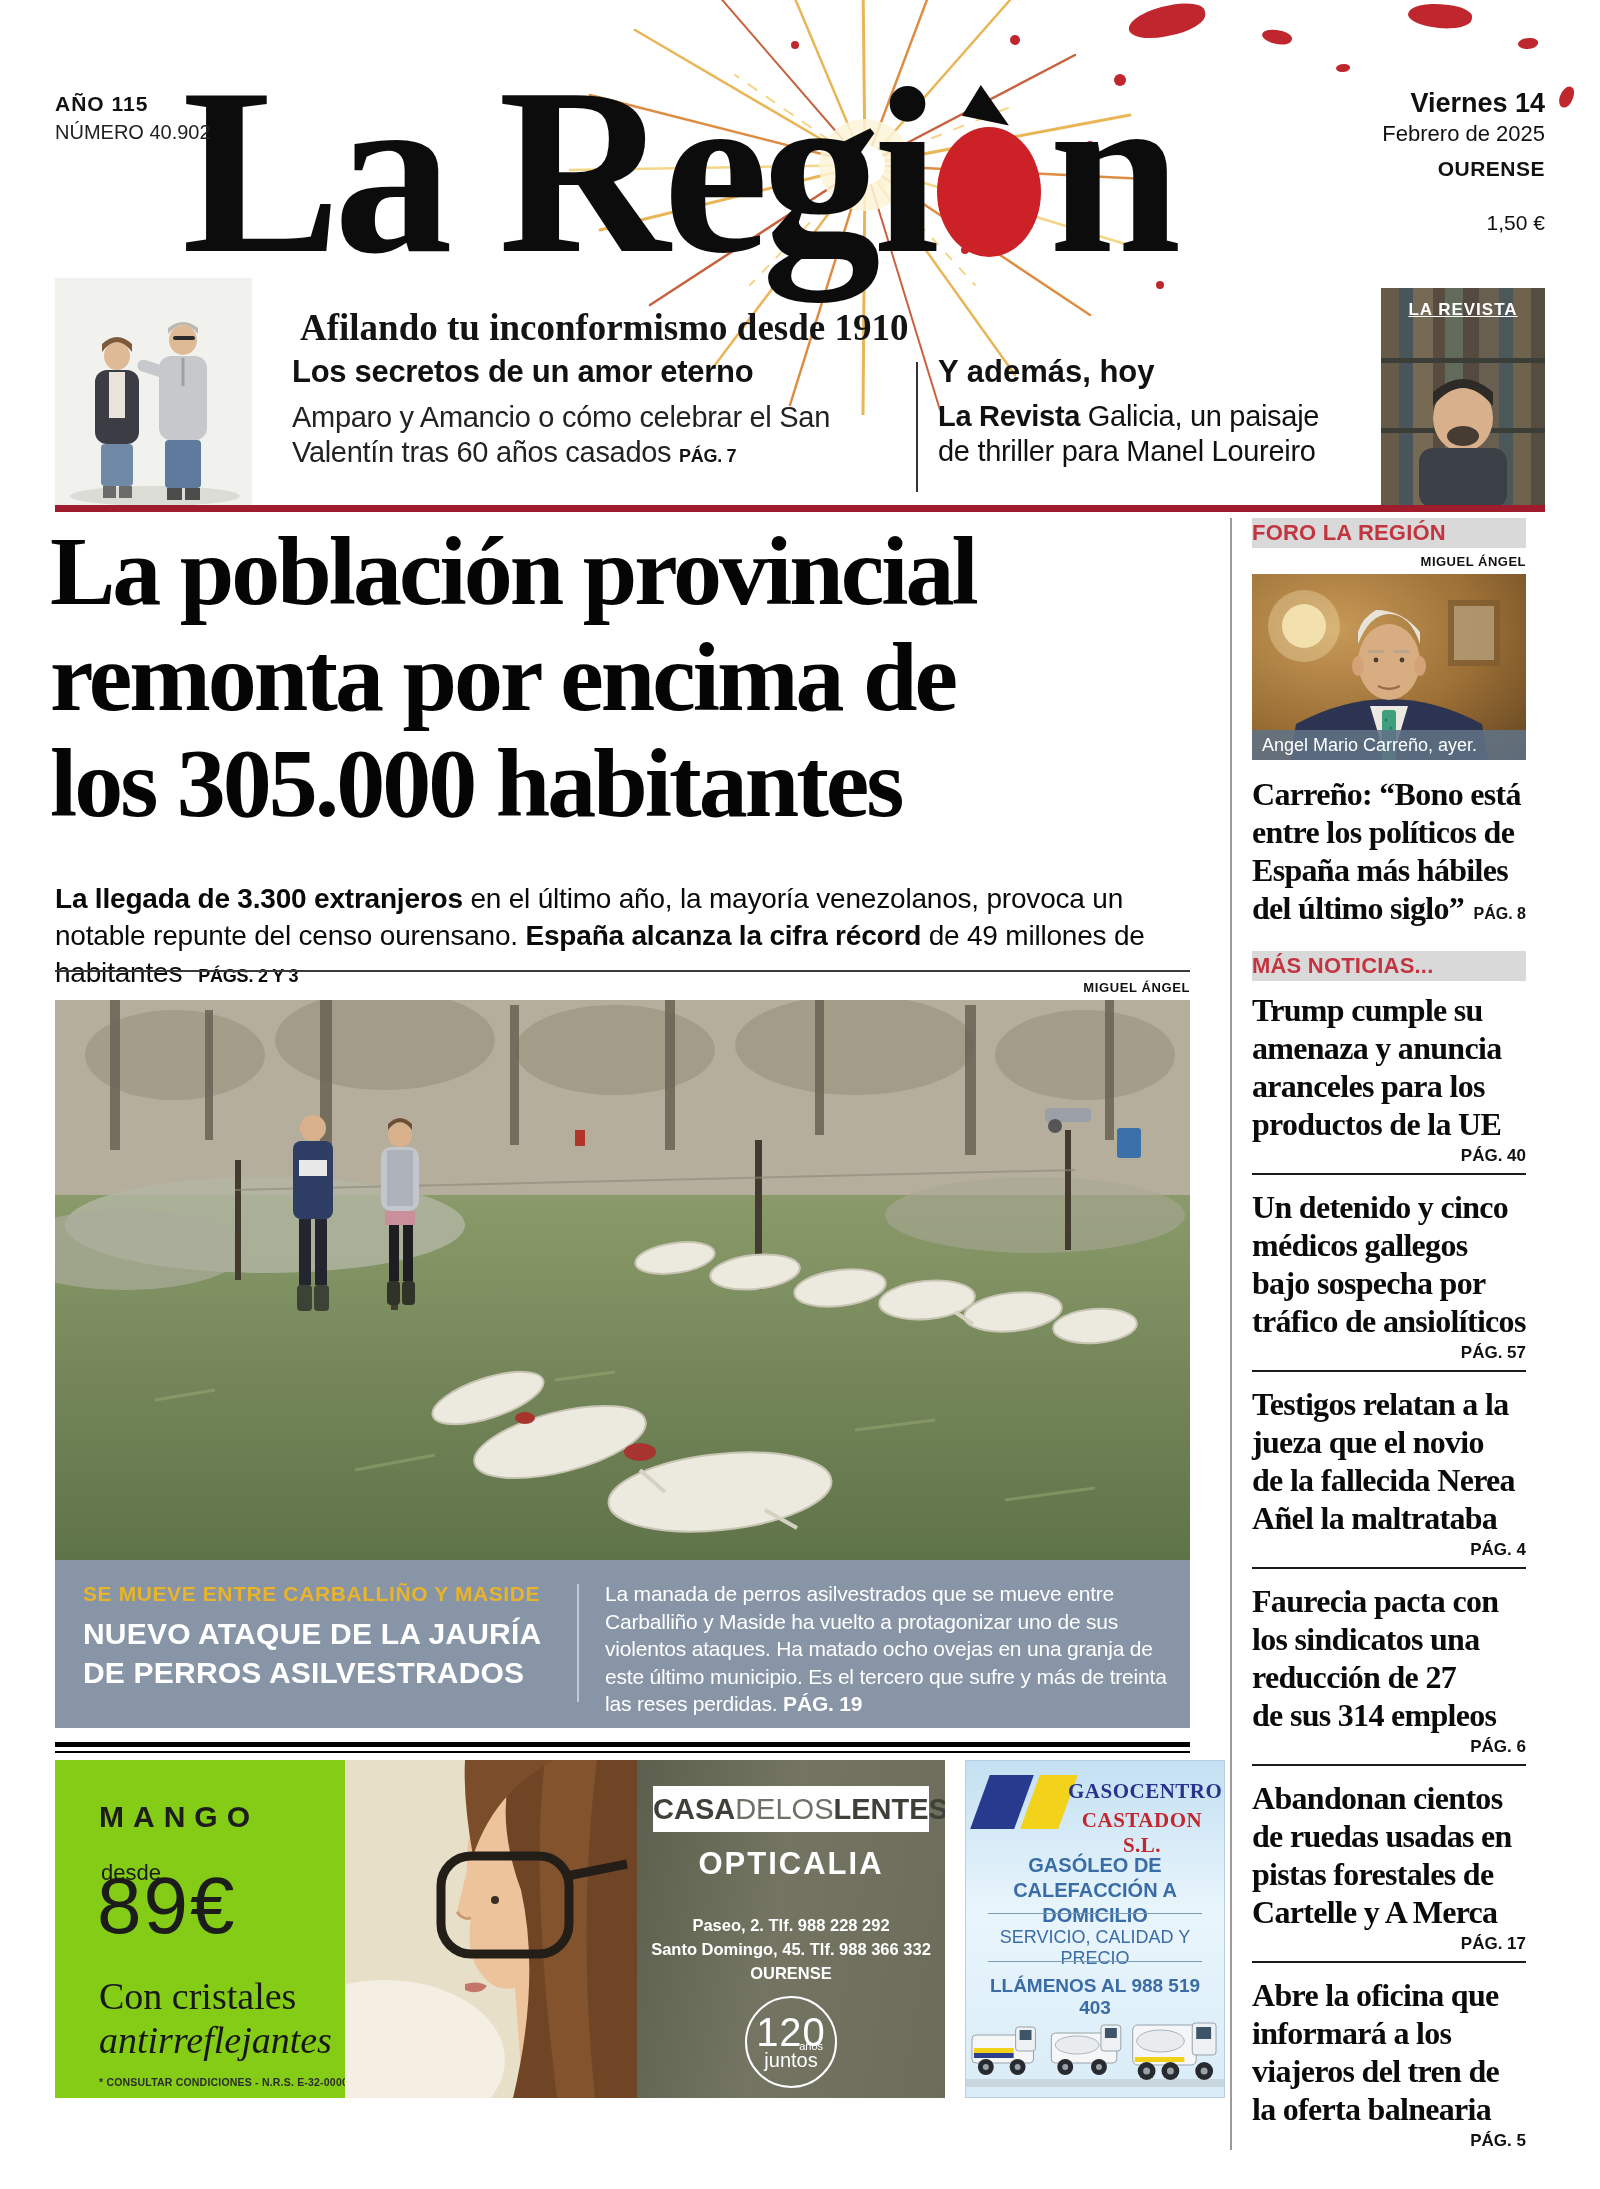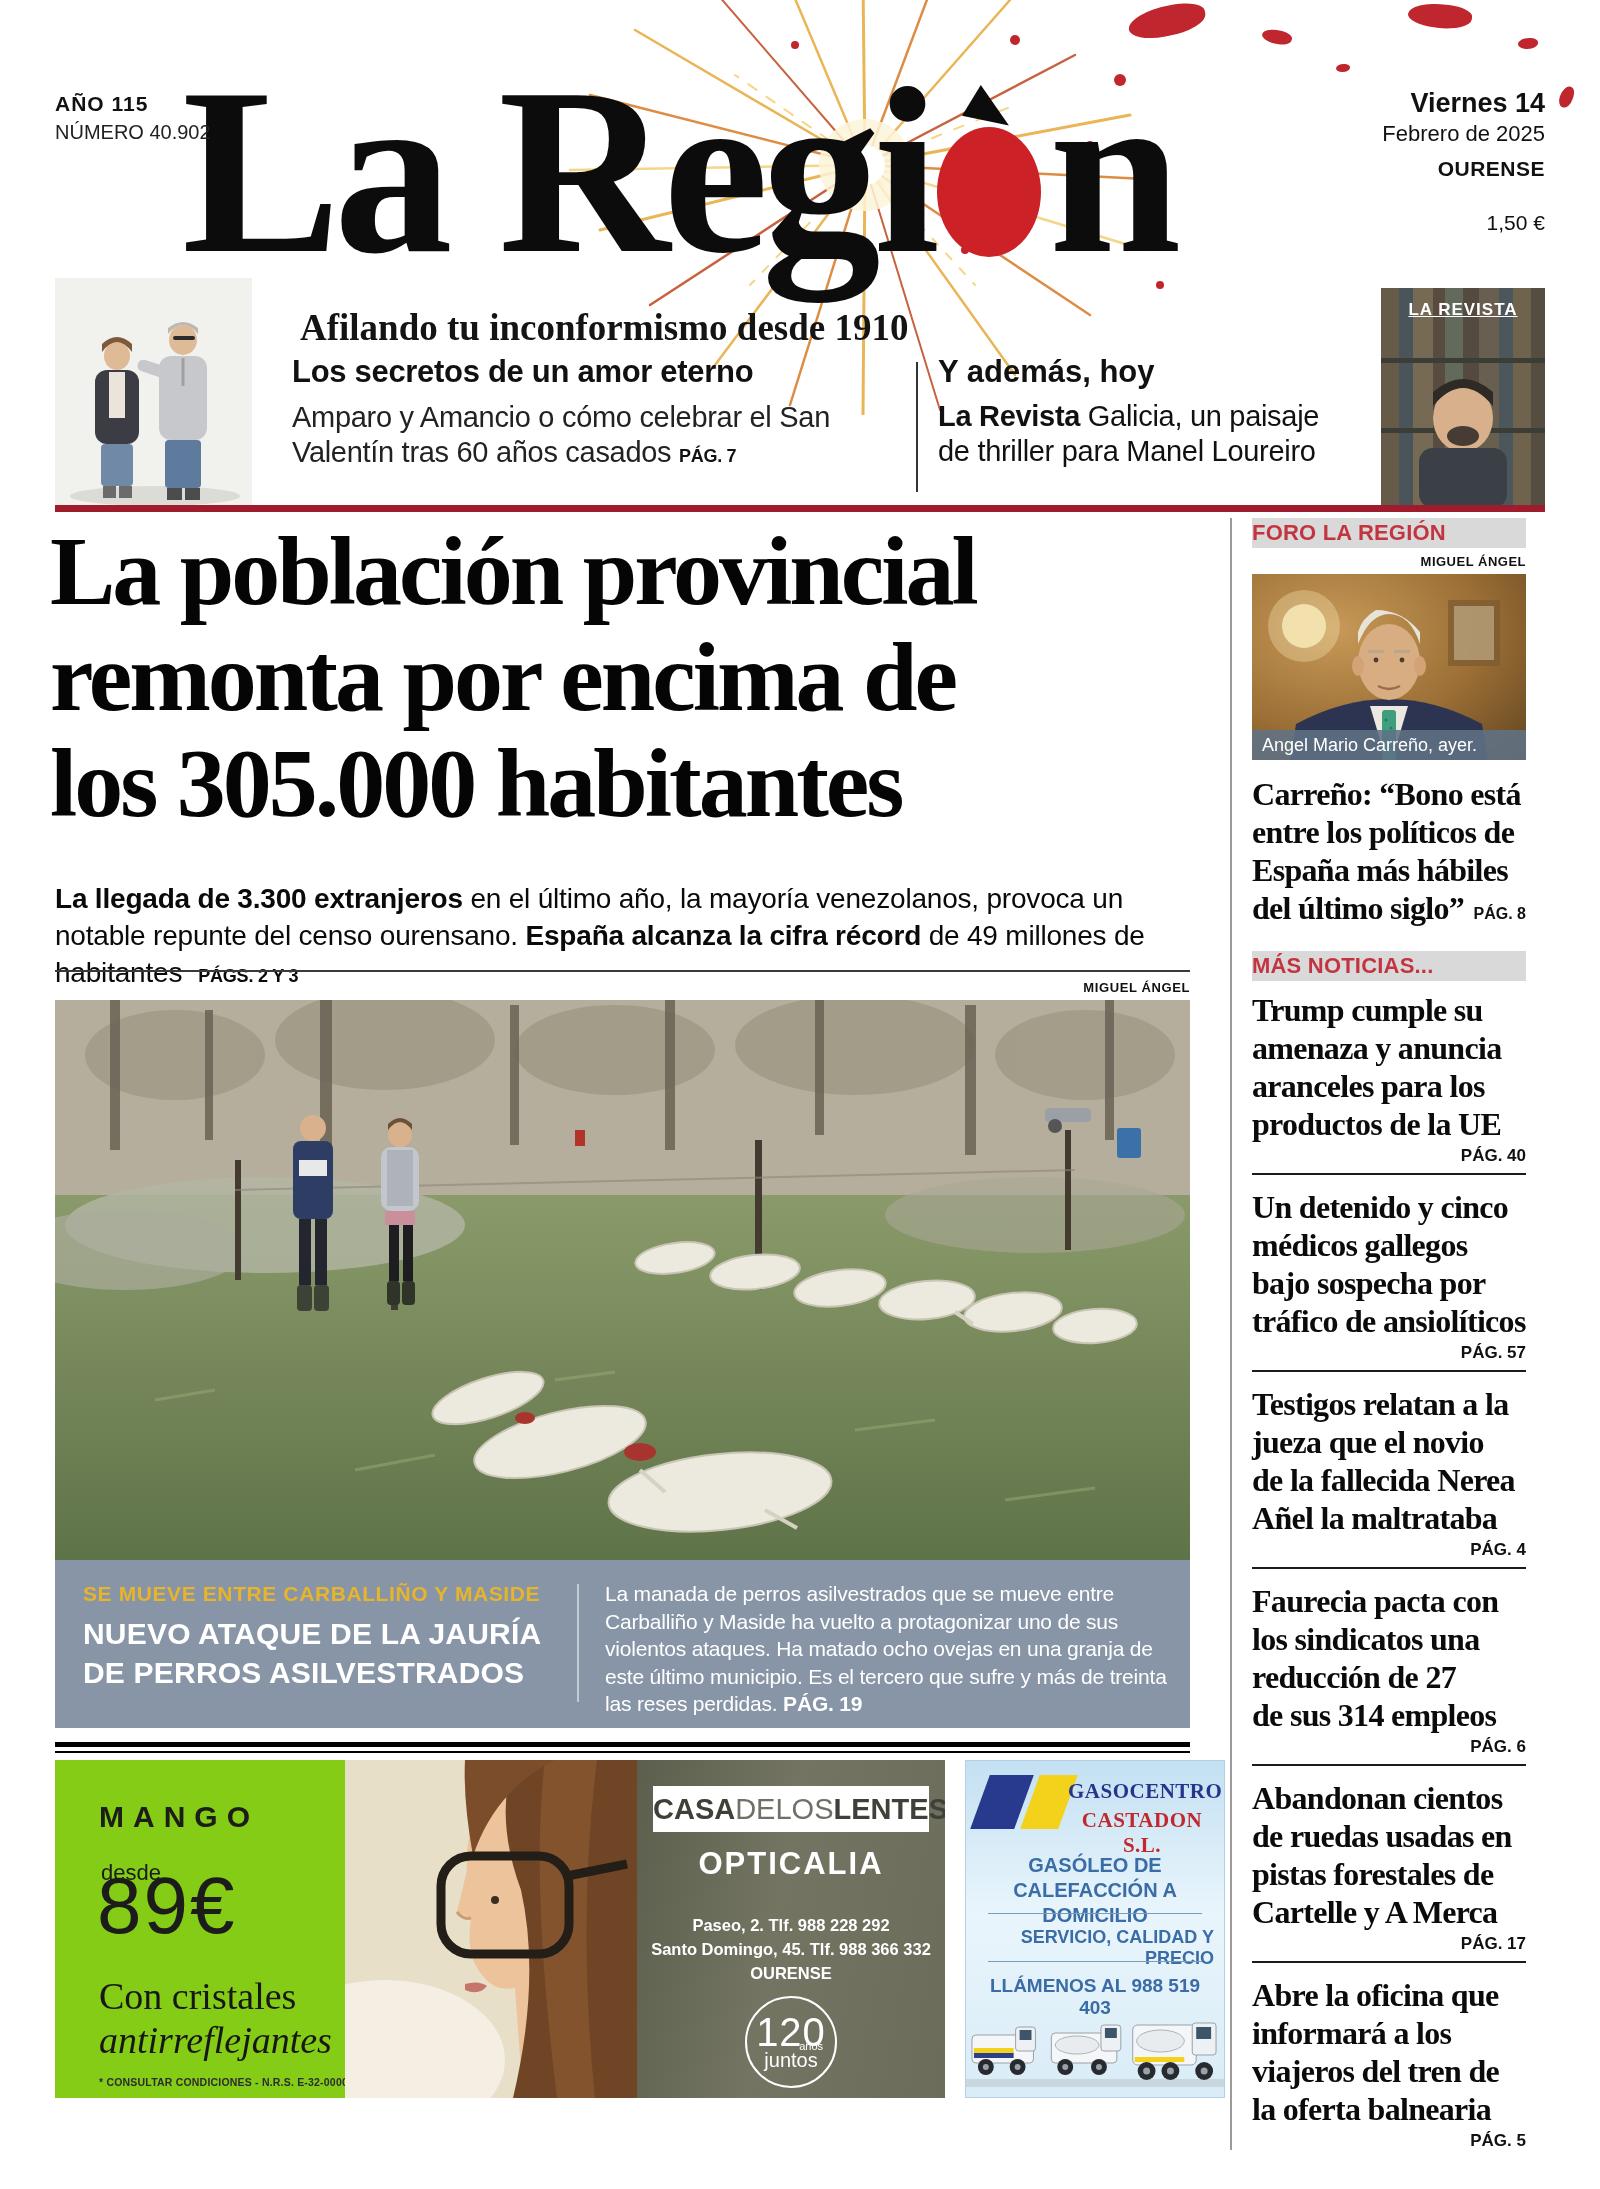--- a/index.html
+++ b/index.html
@@ -107,21 +107,21 @@
   .gaso-ad{position:absolute;left:965px;top:1760px;width:260px;height:338px;box-sizing:border-box;
       background:linear-gradient(180deg,#c3e0f2,#e9f5fc 45%,#d9ecf7);border:1px solid #b8cfdf}
   .gaso-logo .p1{position:absolute;left:14px;top:14px;width:44px;height:54px;background:#273a8e;transform:skewX(-20deg)}
   .gaso-logo .p2{position:absolute;left:64px;top:14px;width:38px;height:54px;background:#f2d21b;transform:skewX(-20deg)}
   .gaso-name{position:absolute;left:102px;top:18px;width:148px;text-align:center}
   .gaso-name .n1{font-size:21px;font-weight:bold;color:#27348b;letter-spacing:.5px}
   .gaso-name .n2{font-size:21px;font-weight:bold;color:#c1272d;letter-spacing:.5px;margin-top:4px}
   .gaso-h1{position:absolute;left:15px;right:15px;top:92px;text-align:center;font-size:20px;line-height:25px;font-weight:bold;color:#3a6ca6}
   .gaso-sep1,.gaso-sep2{position:absolute;left:22px;right:22px;height:1px;background:#7d9cb8}
   .gaso-sep1{top:152px}.gaso-sep2{top:200px}
-  .gaso-h2{position:absolute;left:10px;right:10px;top:166px;text-align:right;font-size:18px;font-weight:bold;color:#3a6ca6}
+  .gaso-h2{position:absolute;left:10px;right:10px;top:166px;text-align:center;font-size:18px;font-weight:normal;color:#3a6ca6}
   .gaso-h3{position:absolute;left:10px;right:10px;top:214px;text-align:center;font-size:19px;font-weight:bold;color:#3a6ca6}
   .gaso-trucks{position:absolute;left:0;bottom:4px;width:258px;height:92px}
 
   
   .col-divider{position:absolute;left:1230px;top:518px;width:2px;height:1632px;background:#9b9b9b}
   .sidebar{position:absolute;left:1252px;top:518px;width:274px}
   .section-band{height:30px;line-height:30px;background:#d9d9d9;color:#c23540;font-weight:bold;
       font-size:22px;letter-spacing:.2px;margin-bottom:6px}
   .side-credit{text-align:right;font-size:13px;font-weight:bold;letter-spacing:.5px;margin-bottom:5px}
   .foro-photo{position:relative;height:186px;margin-bottom:15px;overflow:hidden}

